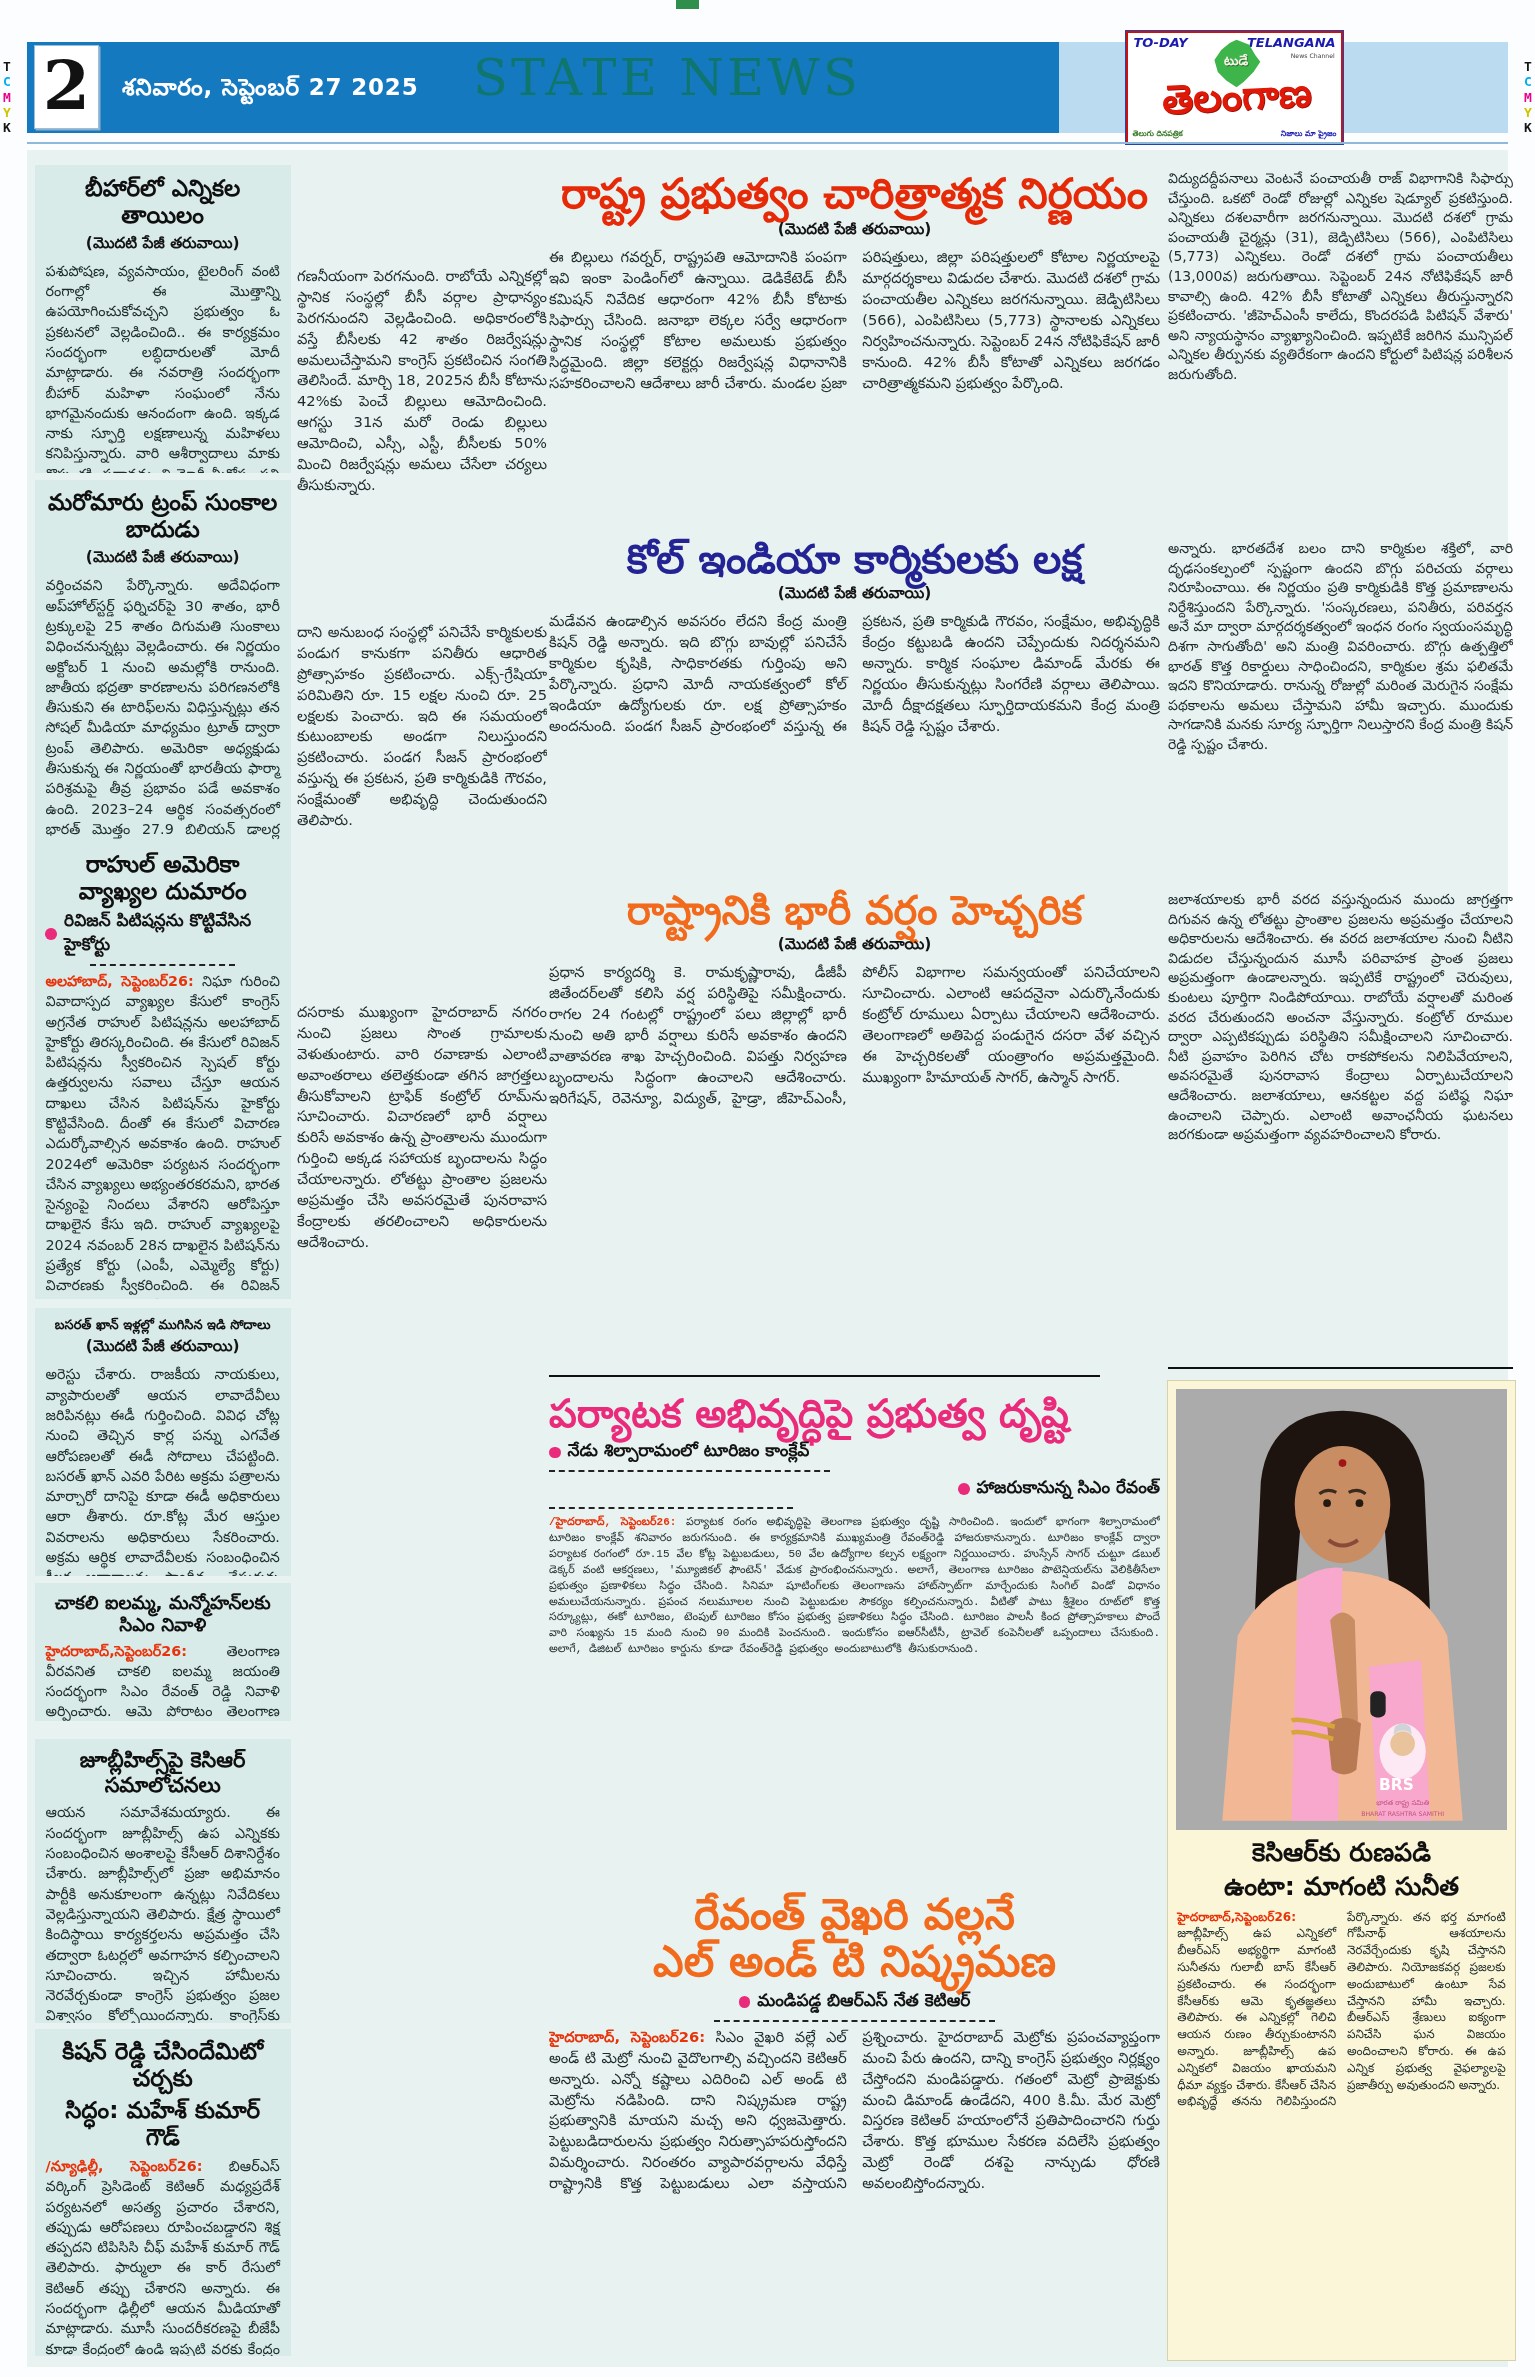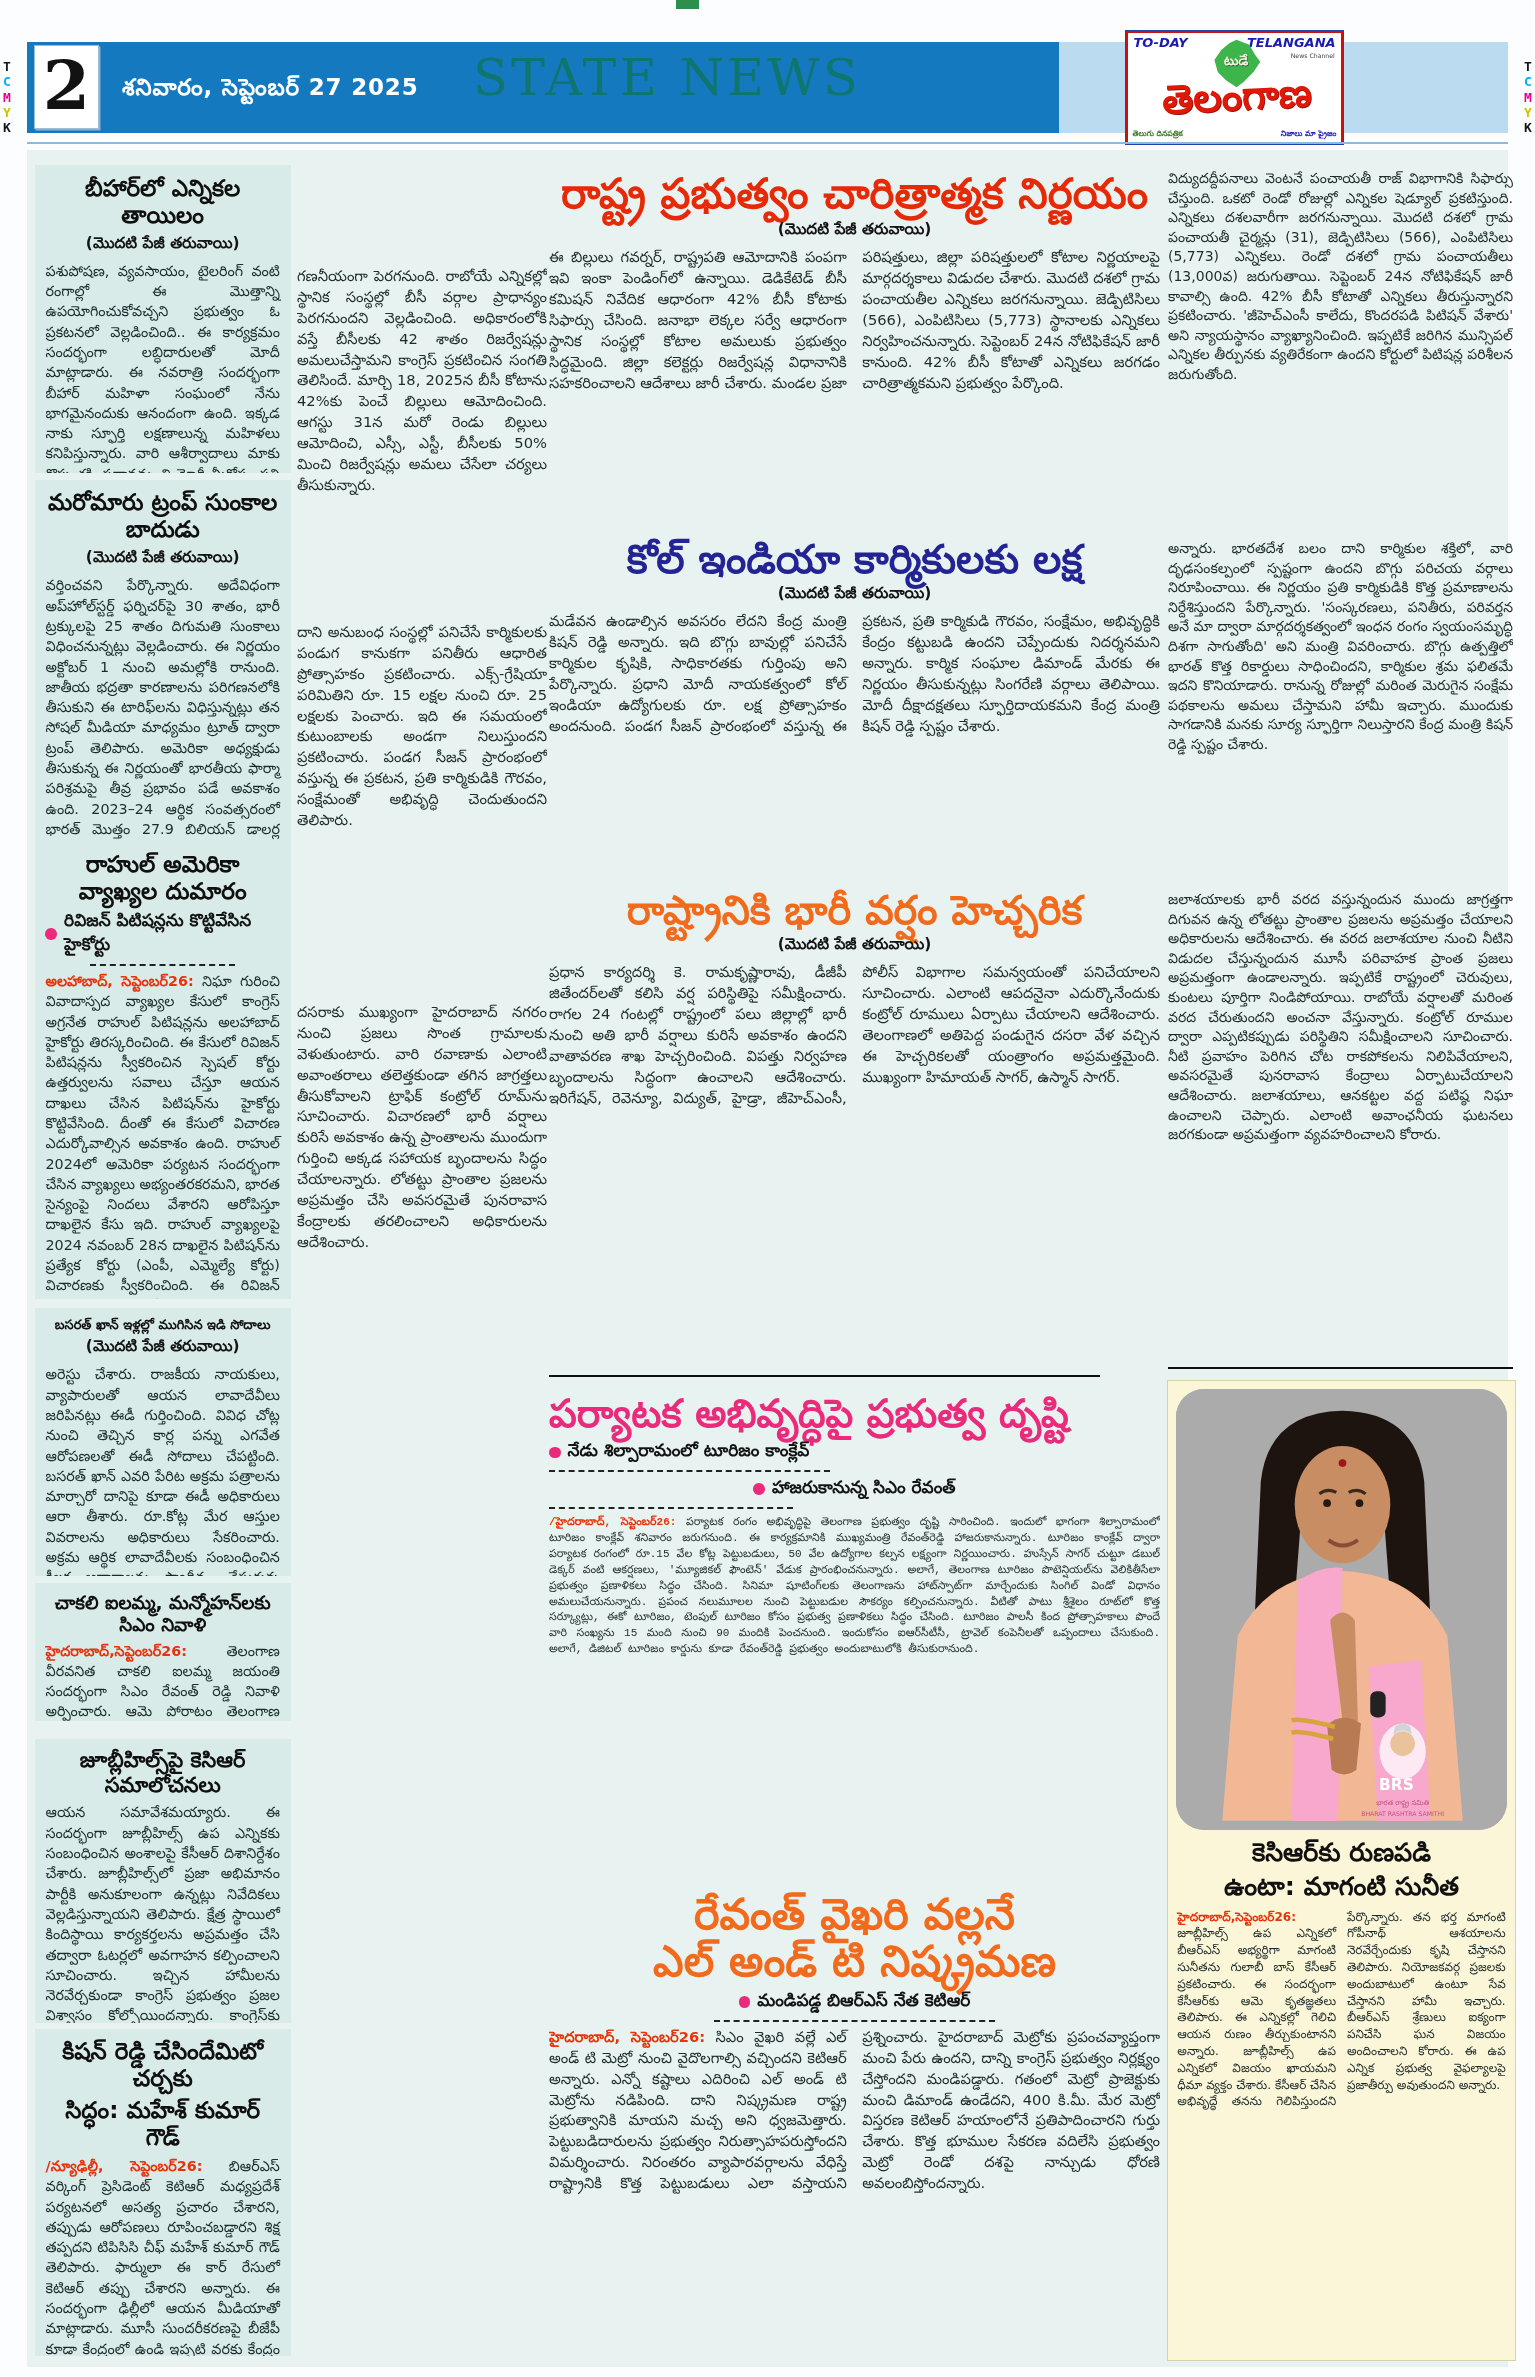--- a/index.html
+++ b/index.html
@@ -54,21 +54,21 @@
   .h-navy{margin:0;text-align:center;font-size:40px;font-weight:bold;color:#232394;line-height:1.1;}
   .h-orange{margin:0;text-align:center;font-size:40px;font-weight:bold;color:#f26a1b;line-height:1.1;}
   .h-mag{margin:0;text-align:left;font-size:39px;font-weight:bold;color:#ea2a7a;line-height:1.1;}
   .mbody{font-size:14.7px;line-height:1.42;text-align:justify;column-count:2;column-gap:15.4px;margin-top:4.6px;}
   .mwide{font-size:11px;line-height:1.45;text-align:justify;margin-top:6.2px;font-family:Liberation Mono, monospace;}
   .blackrule{position:absolute;background:#101010;height:2.3px;}
   
   .rseg{position:absolute;left:1141px;width:345px;font-size:14px;line-height:1.4;text-align:justify;overflow:hidden;}
   .cream{position:absolute;left:1140px;top:1230px;width:349px;height:981px;background:#fcf6d8;
          border:0.8px solid #d8d2a8;box-sizing:border-box;overflow:hidden;}
-  .photo{margin:7.7px;height:441px;background:#ababab;position:relative;overflow:hidden;border-radius:28px;}
+  .photo{margin:7.7px;height:441px;background:#ababab;position:relative;overflow:hidden;}
   .h-photo{margin:6.2px 4.6px 1.5px 4.6px;text-align:center;font-size:25.4px;font-weight:bold;color:#111;line-height:1.25;}
   .creambody{margin:6.2px 9.3px;font-size:12px;line-height:1.4;text-align:justify;column-count:2;column-gap:10.8px;}
 </style>
 </head>
 <body>
 
 <div class="page">
 
   <div class="greenmark"></div>
 
@@ -191,21 +191,21 @@
 
     <div class="blackrule" style="left:522px;top:1225px;width:551px;"></div>
 
     <section class="mart" style="top:1243px;height:494px;">
       <h1 class="h-mag">పర్యాటక అభివృద్ధిపై ప్రభుత్వ దృష్టి</h1>
       <div class="bul" style="justify-content:flex-start;">
         <span class="dot"></span>
         <span class="bultext">నేడు శిల్పారామంలో టూరిజం కాంక్లేవ్</span>
       </div>
       <div class="dashrule" style="margin-left:0;width:46%;"></div>
-      <div class="bul" style="justify-content:center;">
+      <div class="bul" style="justify-content:flex-end;">
         <span class="dot"></span>
         <span class="bultext">హాజరుకానున్న సిఎం రేవంత్</span>
       </div>
       <div class="dashrule" style="margin-left:0;width:40%;"></div>
       <p class="mwide">
         <span class="dl">/హైదరాబాద్, సెప్టెంబర్26:</span>
         <span>పర్యాటక రంగం అభివృద్ధిపై తెలంగాణ ప్రభుత్వం దృష్టి సారించింది. ఇందులో భాగంగా శిల్పారామంలో టూరిజం కాంక్లేవ్ శనివారం జరుగనుంది. ఈ కార్యక్రమానికి ముఖ్యమంత్రి రేవంత్‌రెడ్డి హాజరుకానున్నారు. టూరిజం కాంక్లేవ్ ద్వారా పర్యాటక రంగంలో రూ.15 వేల కోట్ల పెట్టుబడులు, 50 వేల ఉద్యోగాల కల్పన లక్ష్యంగా నిర్ణయించారు. హుస్సేన్ సాగర్ చుట్టూ డబుల్ డెక్కర్ వంటి ఆకర్షణలు, 'మ్యూజికల్ ఫౌంటెన్' వేడుక ప్రారంభించనున్నారు. అలాగే, తెలంగాణ టూరిజం పొటెన్షియల్‌ను వెలికితీసేలా ప్రభుత్వం ప్రణాళికలు సిద్ధం చేసింది. సినిమా షూటింగ్‌లకు తెలంగాణను హాట్‌స్పాట్‌గా మార్చేందుకు సింగిల్ విండో విధానం అమలుచేయనున్నారు. ప్రపంచ నలుమూలల నుంచి పెట్టుబడుల సౌకర్యం కల్పించనున్నారు. వీటితో పాటు శ్రీశైలం రూట్‌లో కొత్త సర్క్యూట్లు, ఈకో టూరిజం, టెంపుల్ టూరిజం కోసం ప్రభుత్వ ప్రణాళికలు సిద్ధం చేసింది. టూరిజం పాలసీ కింద ప్రోత్సాహకాలు పొందే వారి సంఖ్యను 15 మంది నుంచి 90 మందికి పెంచనుంది. ఇందుకోసం ఐఆర్‌సీటీసీ, ట్రావెల్ కంపెనీలతో ఒప్పందాలు చేసుకుంది. అలాగే, డిజిటల్ టూరిజం కార్డును కూడా రేవంత్‌రెడ్డి ప్రభుత్వం అందుబాటులోకి తీసుకురానుంది.</span>
       </p>
     </section>
 

